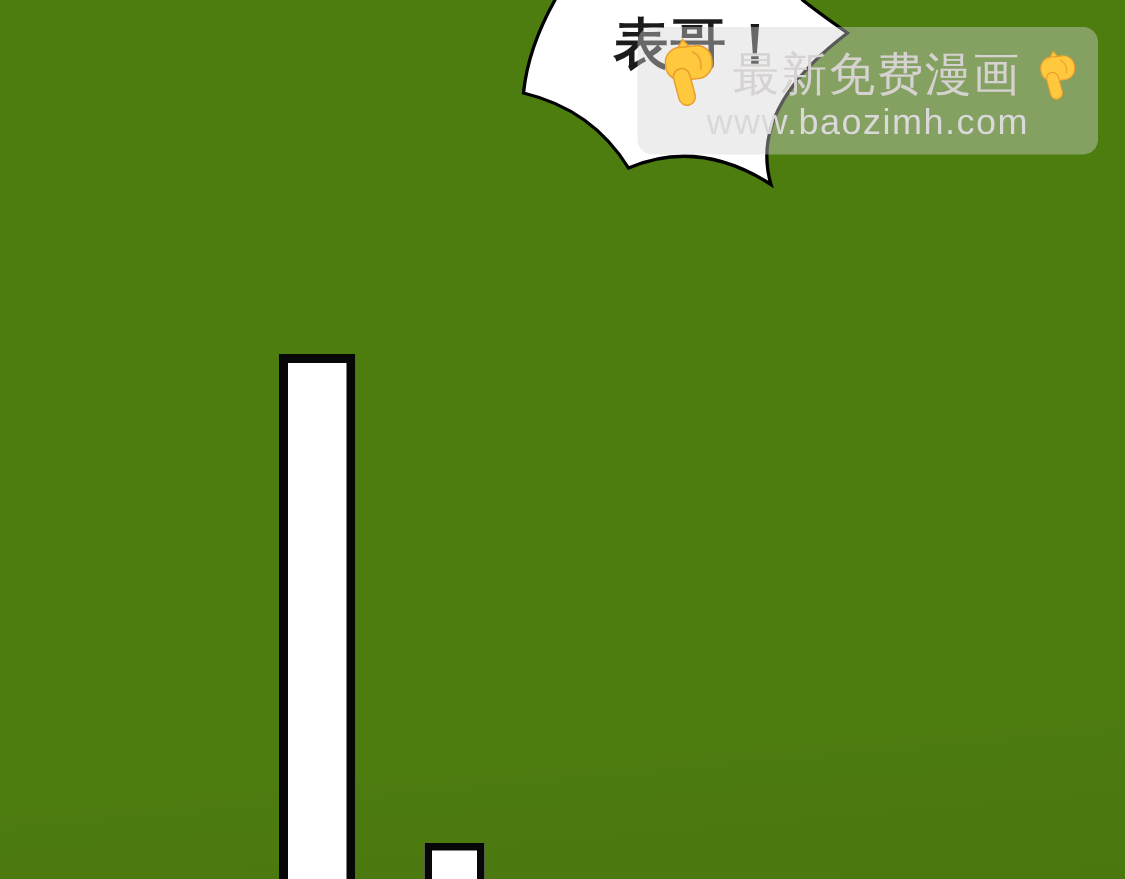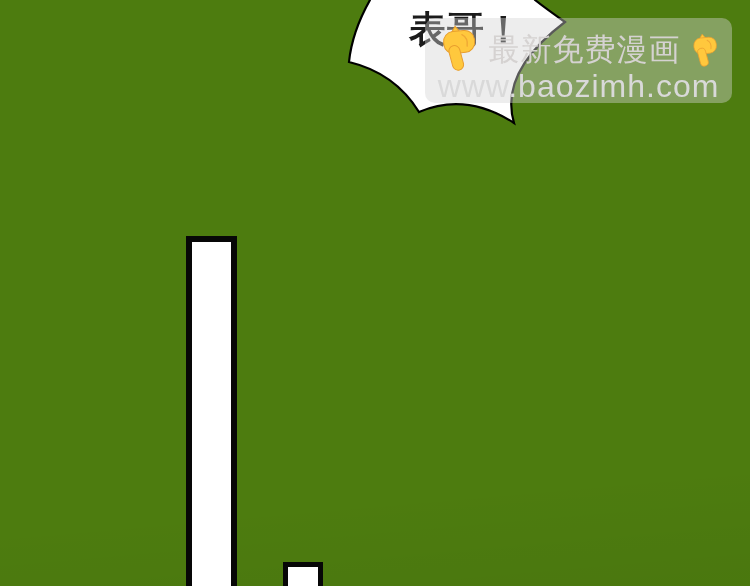--- a/index.html
+++ b/index.html
@@ -33,21 +33,21 @@
   .wm-row1{
     position:absolute;left:0;top:7px;width:100%;height:46px;
     display:flex;align-items:flex-end;justify-content:center;gap:8px;
   }
   .wm-title{
     font-size:31px;color:#d5d2d1;letter-spacing:1px;white-space:nowrap;
     font-family:"Liberation Sans","DejaVu Sans",sans-serif;
   }
   .wm-url{
     position:absolute;left:0;top:50px;width:100%;
-    text-align:center;font-size:32px;color:#d9d9d9;letter-spacing:1px;
+    text-align:center;font-size:24px;color:#d9d9d9;letter-spacing:1px;
     white-space:nowrap;
     font-family:"Liberation Sans", sans-serif;
   }
   .hand-icon{display:block;flex:0 0 auto;}
   .hand-icon.big{width:44px;height:46px;margin-top:2px;}
   .hand-icon.small{width:32px;height:42px;margin-top:2px;}
   
   .frame{position:absolute;box-sizing:border-box;background:#ffffff;}
   .frame.tall{
     left:186px;top:236px;width:51px;height:370px;

